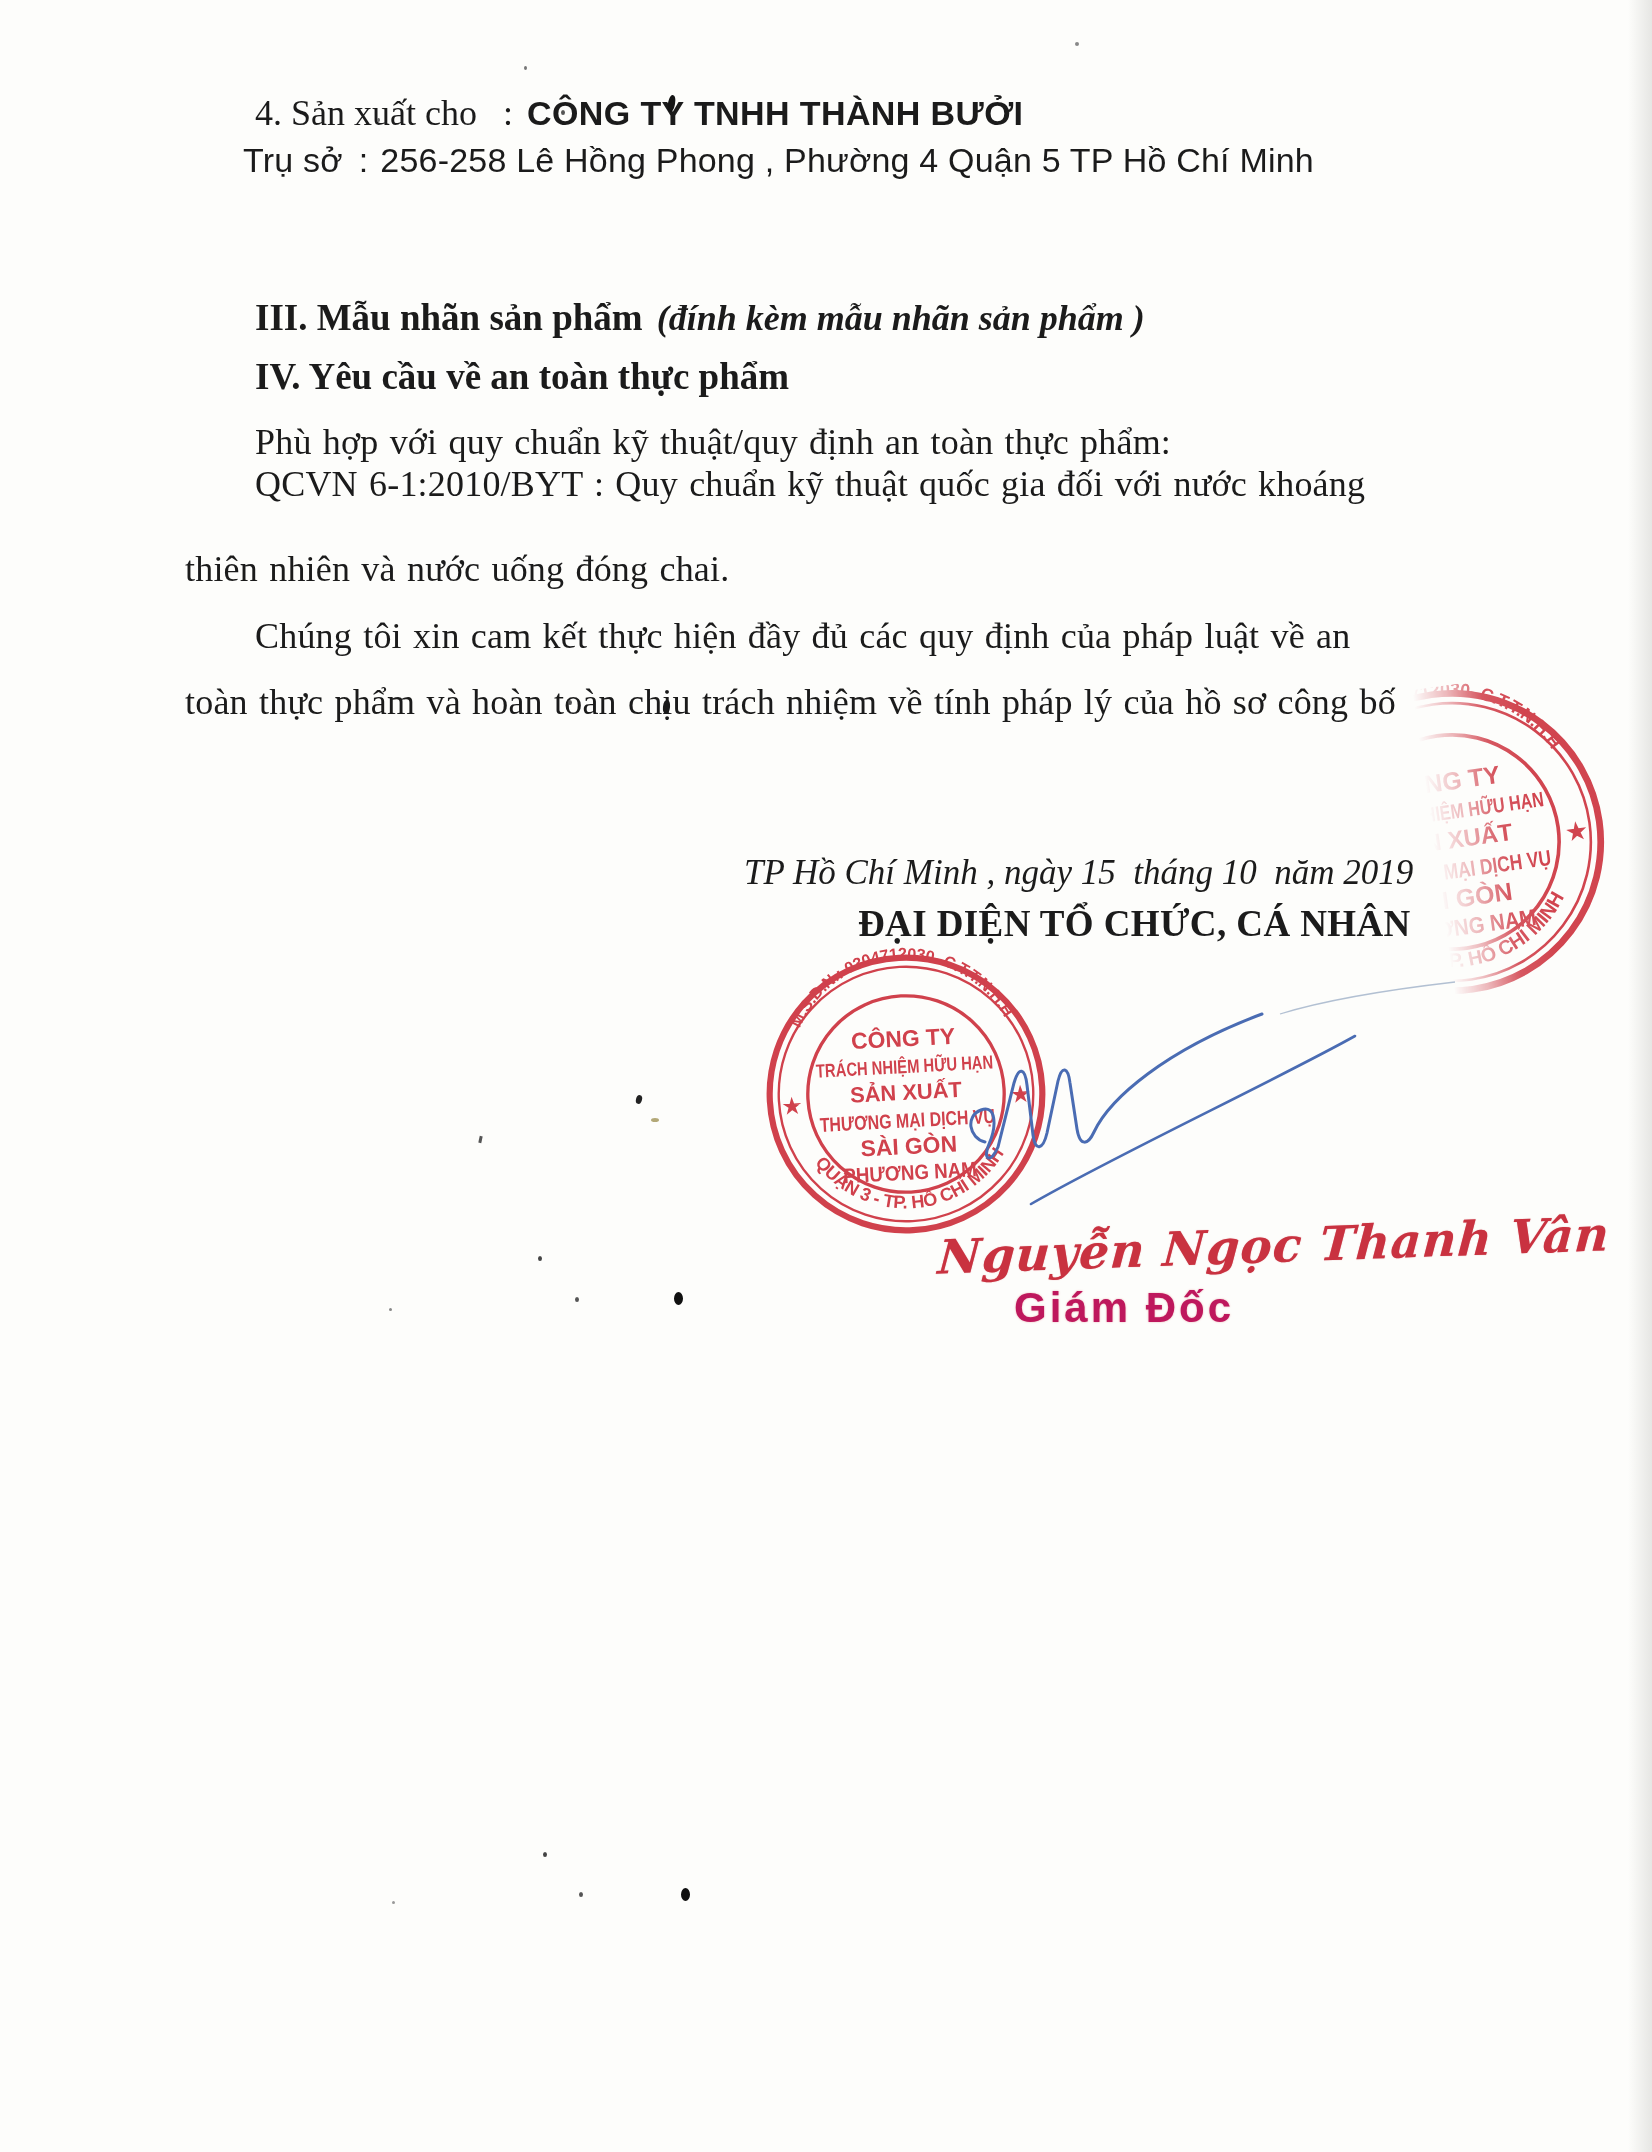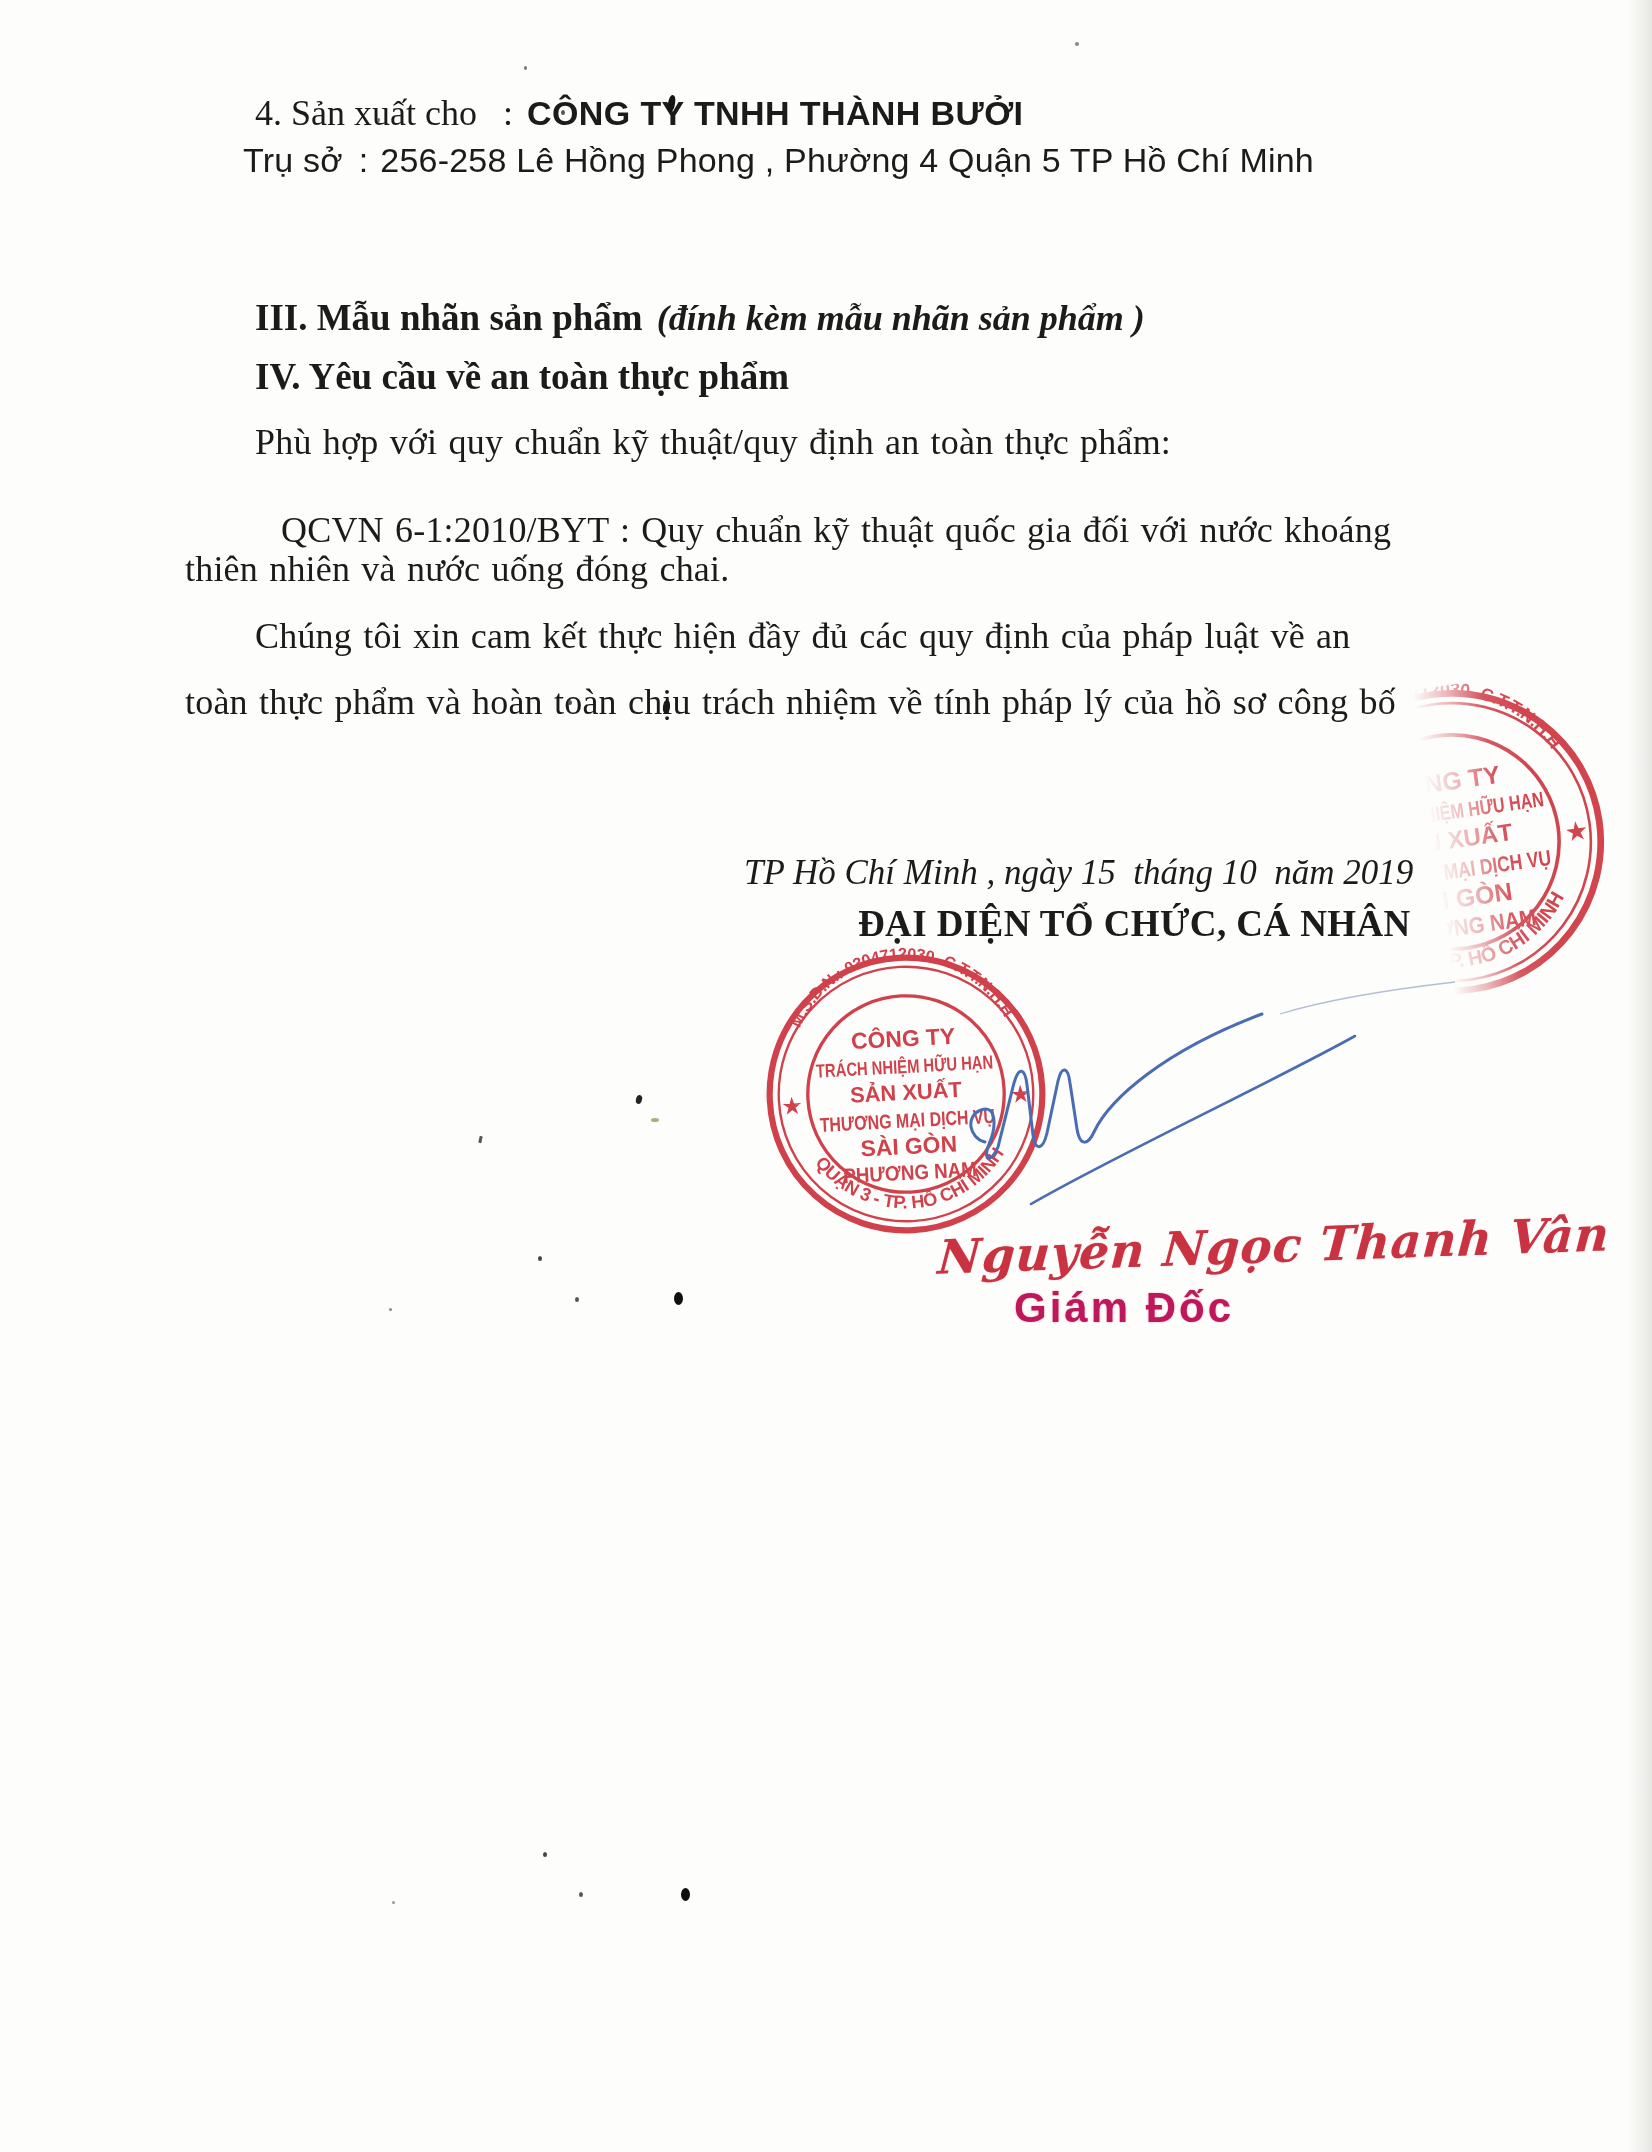--- a/index.html
+++ b/index.html
@@ -61,21 +61,21 @@
   </div>
 
   <div class="abs" style="left:255px;top:296px;display:flex;align-items:baseline;gap:14px;">
     <span class="heading">III. Mẫu nhãn sản phẩm</span>
     <span class="note-italic">(đính kèm mẫu nhãn sản phẩm )</span>
   </div>
 
   <div class="abs heading" style="left:255px;top:355px;">IV. Yêu cầu về an toàn thực phẩm</div>
 
   <div class="abs body-line" style="left:255px;top:420px;">Phù hợp với quy chuẩn kỹ thuật/quy định an toàn thực phẩm:</div>
-  <div class="abs body-line" style="left:255px;top:508px;margin-left:26px;">QCVN 6-1:2010/BYT : Quy chuẩn kỹ thuật quốc gia đối với nước khoáng</div>
+  <div class="abs body-line" style="left:255px;top:462px;">QCVN 6-1:2010/BYT : Quy chuẩn kỹ thuật quốc gia đối với nước khoáng</div>
   <div class="abs body-line" style="left:185px;top:547px;">thiên nhiên và nước uống đóng chai.</div>
   <div class="abs body-line" style="left:255px;top:614px;">Chúng tôi xin cam kết thực hiện đầy đủ các quy định của pháp luật về an</div>
   <div class="abs body-line" style="left:185px;top:680px;">toàn thực phẩm và hoàn toàn chịu trách nhiệm về tính pháp lý của hồ sơ công bố</div>
 
   <div class="abs date-line" style="left:744px;top:853px;">TP Hồ Chí Minh , ngày 15  tháng 10  năm 2019</div>
   <div class="abs rep-heading" style="left:858px;top:902px;">ĐẠI DIỆN TỔ CHỨC, CÁ NHÂN</div>
 
   <svg class="abs seal-svg seal-main" style="left:763px;top:951px;" width="286" height="286" viewBox="0 0 300 300">
     <defs>
       <path id="seal1-top" d="M 30.5 139.5 A 120 120 0 1 1 269.5 139.5" fill="none"></path>

